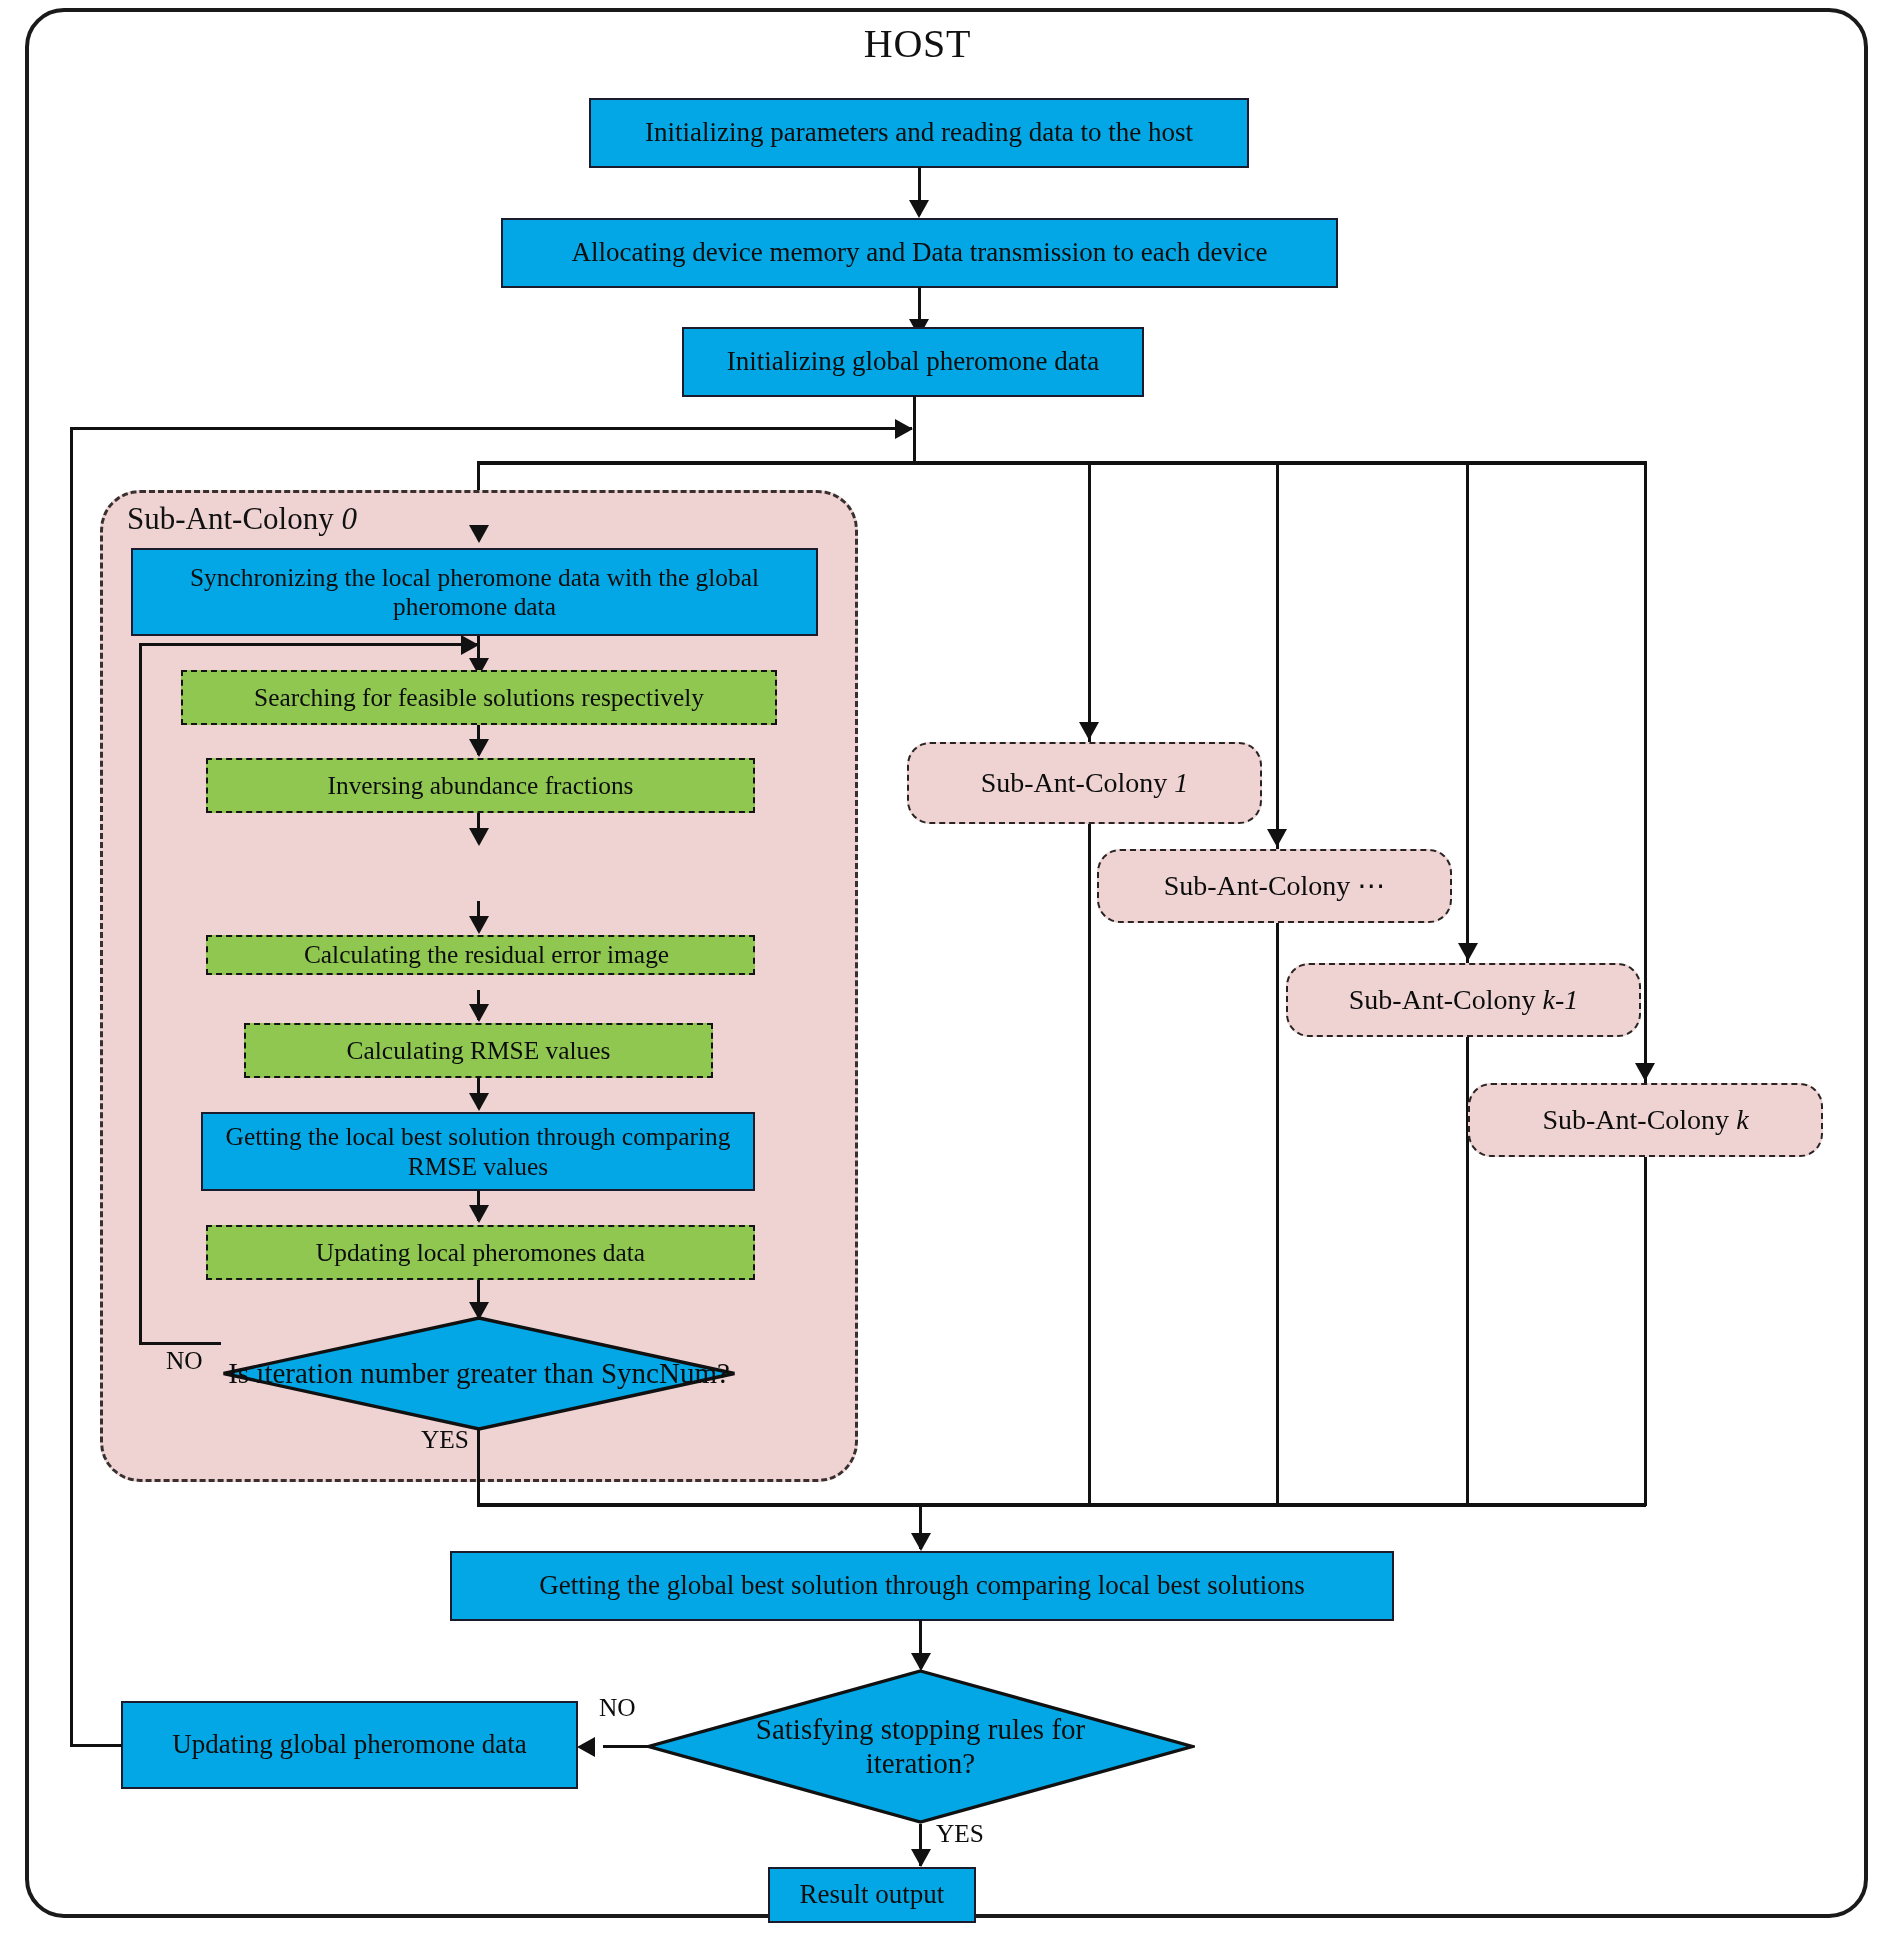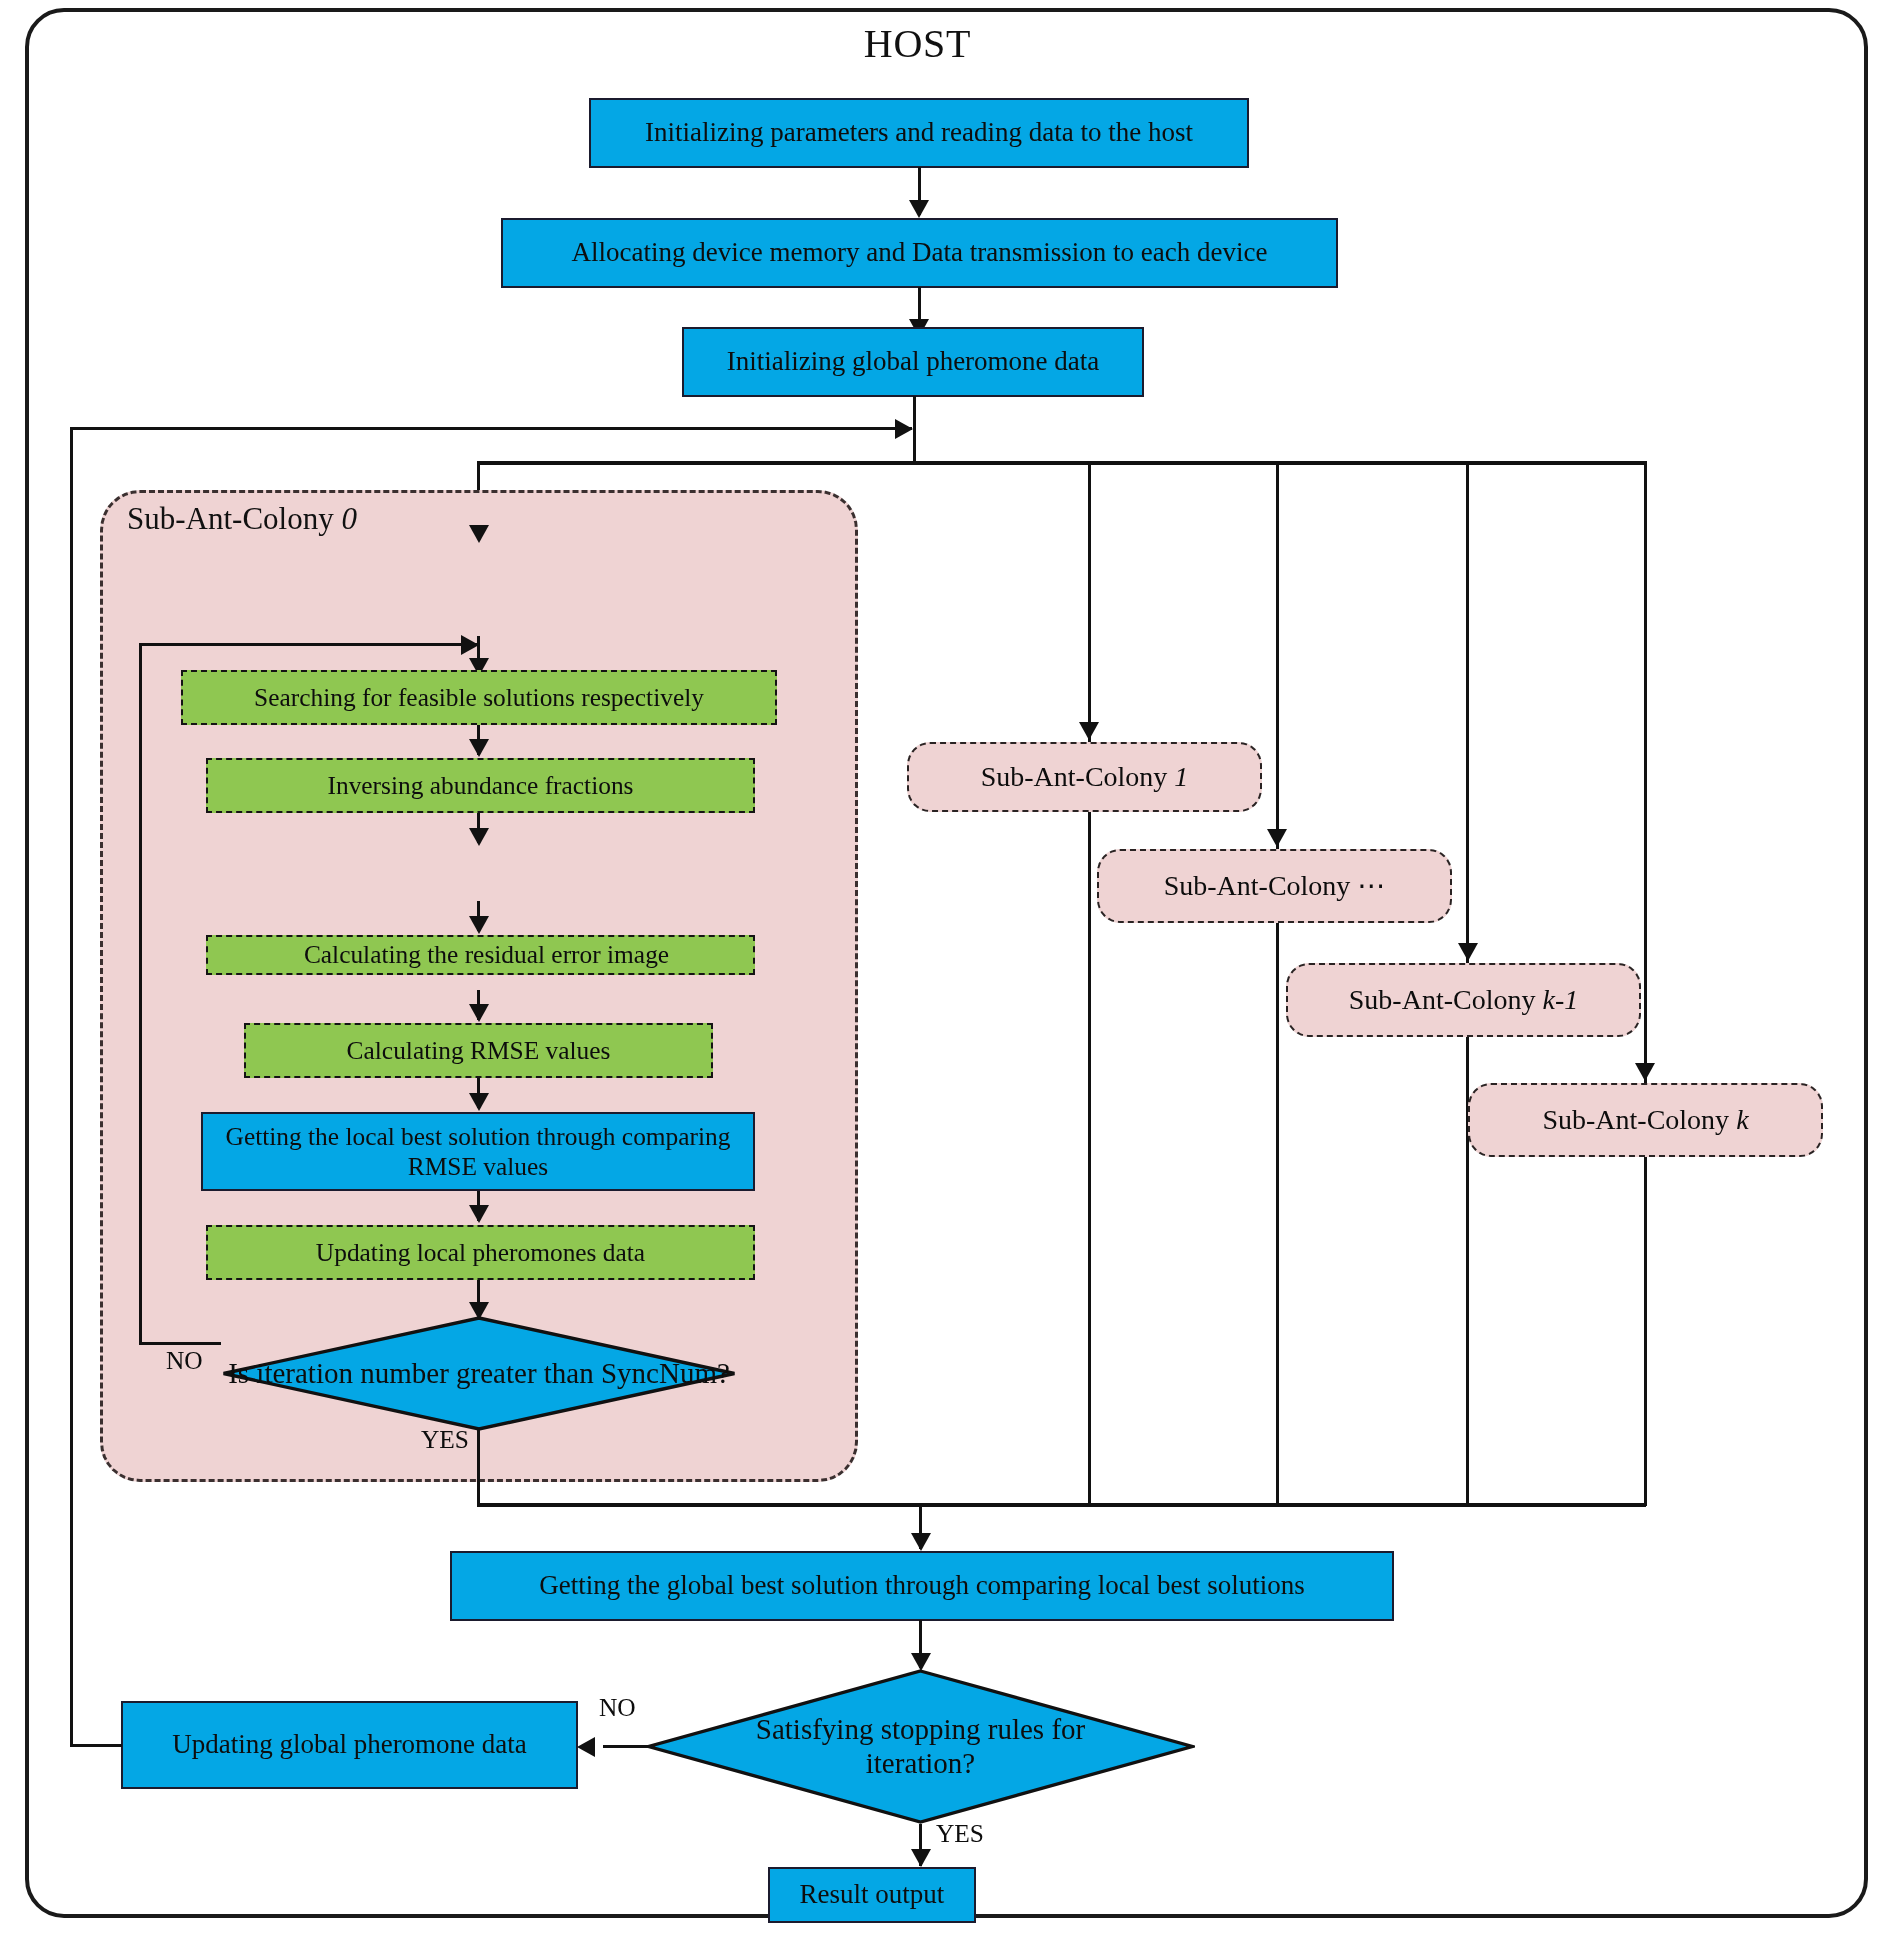--- a/index.html
+++ b/index.html
@@ -179,20 +179,23 @@
   <div class="ln v" style="left:1466px; top:461px; height:1045px;"></div>
   <div class="ln v" style="left:1644px; top:461px; height:1045px;"></div>
 
   <div class="colony-panel"></div>
   <div class="colony-panel-label">
     <span>Sub-Ant-Colony </span><span class="it">0</span>
   </div>
 
   <div class="arrowhead down" style="left:469px; top:525px;"></div>
 
+  <div class="node blue" style="left:131px; top:548px; width:687px; height:88px; font-size:25.4px;">
+    <span>Synchronizing the local pheromone data with the global pheromone data</span>
+  </div>
 
   <div class="ln h" style="left:139px; top:643px; width:338px;"></div>
   <div class="arrowhead right" style="left:461px; top:635px;"></div>
   <div class="ln v" style="left:139px; top:643px; height:700px;"></div>
   <div class="ln h" style="left:139px; top:1342px; width:82px;"></div>
 
   <div class="ln v" style="left:477px; top:636px; height:33px;"></div>
   <div class="arrowhead down" style="left:469px; top:658px;"></div>
 
   <div class="node green" style="left:181px; top:670px; width:596px; height:55px;">
@@ -238,21 +241,21 @@
     <svg width="516" height="115" viewBox="0 0 770 172">
       <polygon points="385,3 767,86 385,169 3,86" fill="#04A7E5" stroke="#111" stroke-width="5"></polygon>
     </svg>
     <div class="diamond-text">Is iteration number greater than SyncNum?</div>
   </div>
   <div class="edge-label" style="left:166px; top:1346px;">NO</div>
   <div class="edge-label" style="left:421px; top:1425px;">YES</div>
   <div class="ln v" style="left:477px; top:1430px; height:76px;"></div>
 
   <div class="arrowhead down" style="left:1079px; top:722px;"></div>
-  <div class="node colony-pill" style="left:907px; top:742px; width:355px; height:70px;">
+  <div class="node colony-pill" style="left:907px; top:742px; width:355px; height:82px;">
     <span><span>Sub-Ant-Colony </span><span class="it">1</span></span>
   </div>
 
   <div class="arrowhead down" style="left:1267px; top:829px;"></div>
   <div class="node colony-pill" style="left:1097px; top:849px; width:355px; height:74px;">
     <span><span>Sub-Ant-Colony </span><span>⋯</span></span>
   </div>
 
   <div class="arrowhead down" style="left:1458px; top:943px;"></div>
   <div class="node colony-pill" style="left:1286px; top:963px; width:355px; height:74px;">

